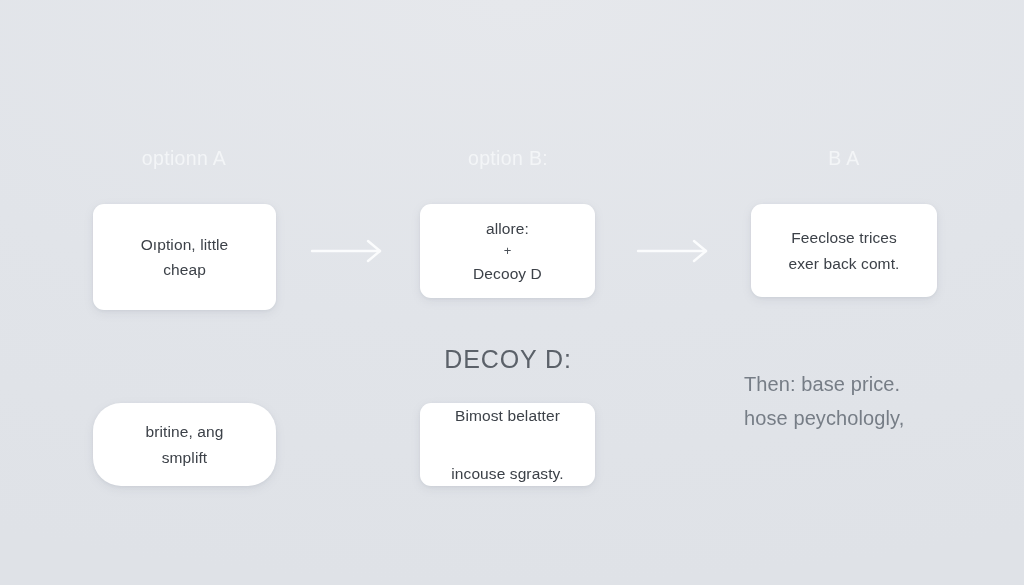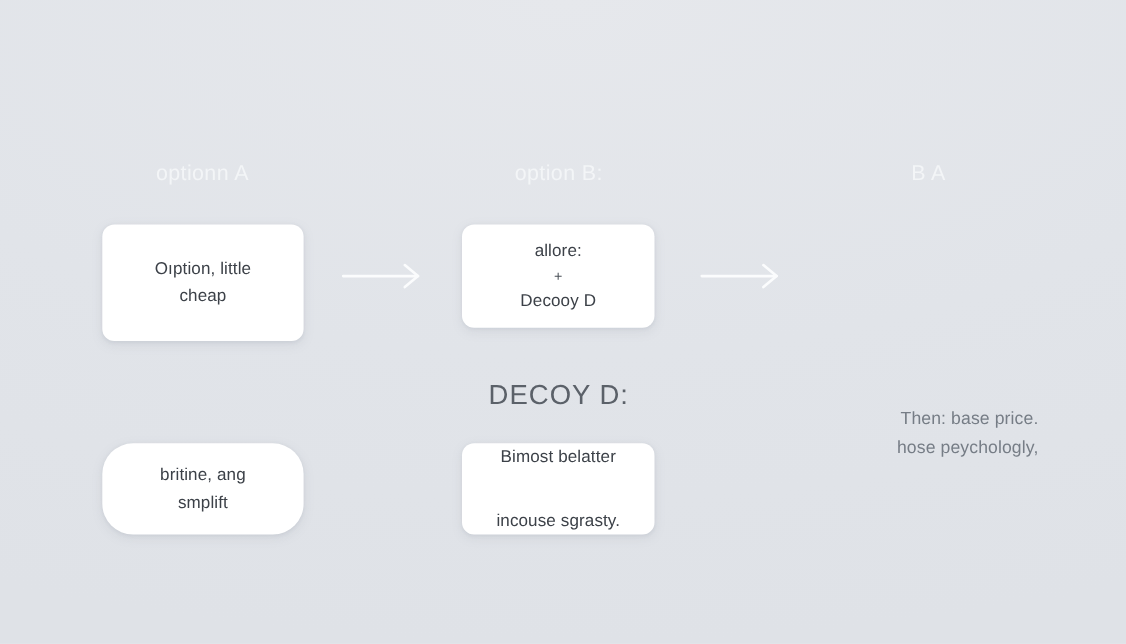--- a/index.html
+++ b/index.html
@@ -73,22 +73,22 @@
   }
 
   
   .arrow {
     position: absolute;
   }
 
   
   .note {
     position: absolute;
-    text-align: right;
-    font-size: 16px;
+    text-align: left;
+    font-size: 20px;
     line-height: 1.68;
     color: #767d86;
     letter-spacing: 0.1px;
   }
   .note .line { display: block; white-space: nowrap; }
 
   
   #header-a  { left: 104px;  top: 147px; width: 160px; }
   #header-b  { left: 428px;  top: 147px; width: 160px; }
   #header-c  { left: 764px;  top: 147px; width: 160px; }
@@ -148,19 +148,23 @@
 
   <div class="arrow" id="arrow-2">
     <svg width="76" height="26" viewBox="0 0 76 26" fill="none" xmlns="http://www.w3.org/2000/svg">
       <path d="M2 13 H70" stroke="#fbfcfd" stroke-width="2.4" stroke-linecap="round"></path>
       <path d="M58 3 L70 13 L58 23" stroke="#fbfcfd" stroke-width="2.4" stroke-linecap="round" stroke-linejoin="round" fill="none"></path>
     </svg>
   </div>
 
   <div class="col-header" id="header-c">B A</div>
 
+  <div class="card" id="card-c1">
+    <span class="line">Feeclose trices</span>
+    <span class="line">exer back comt.</span>
+  </div>
 
   <div class="note" id="closing-note">
     <span class="line">Then: base price.</span>
     <span class="line">hose peychologly,</span>
   </div>
 
 </div>
 
 </body></html>

